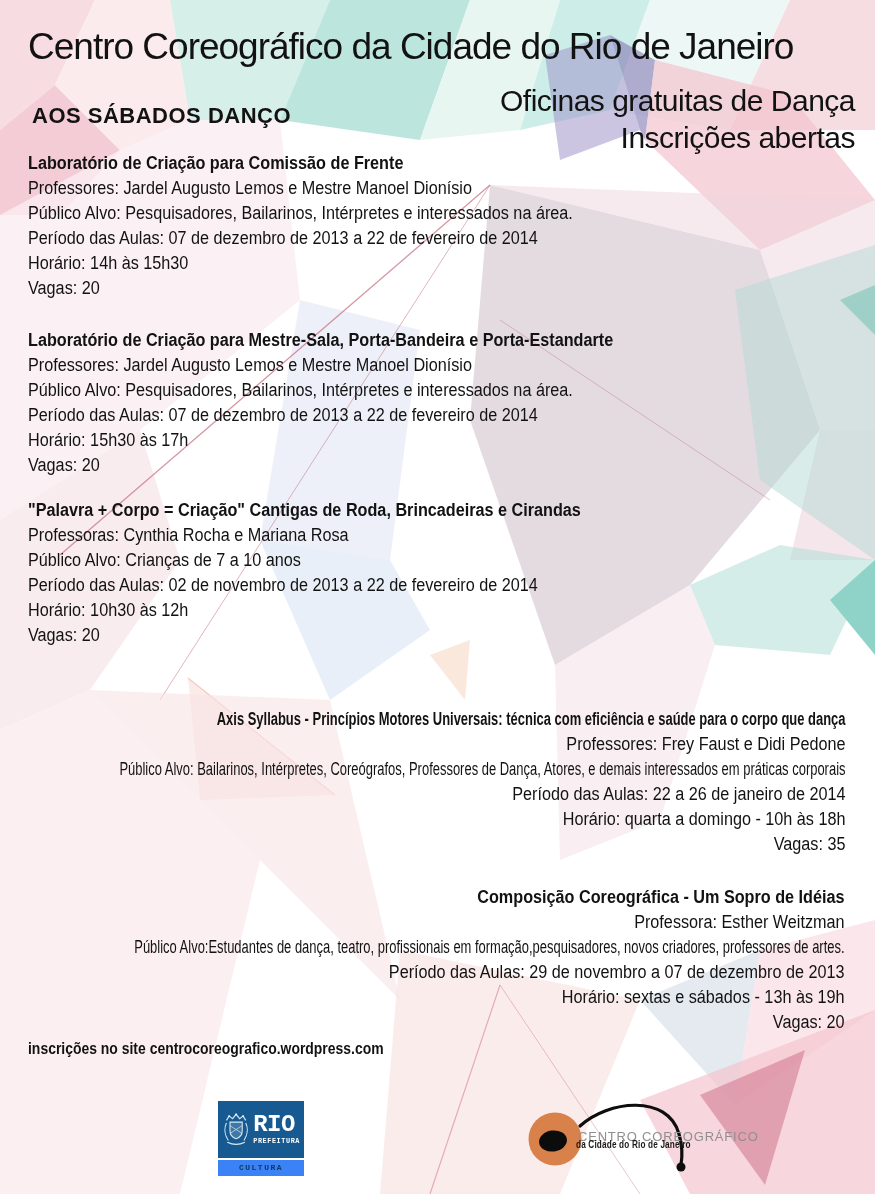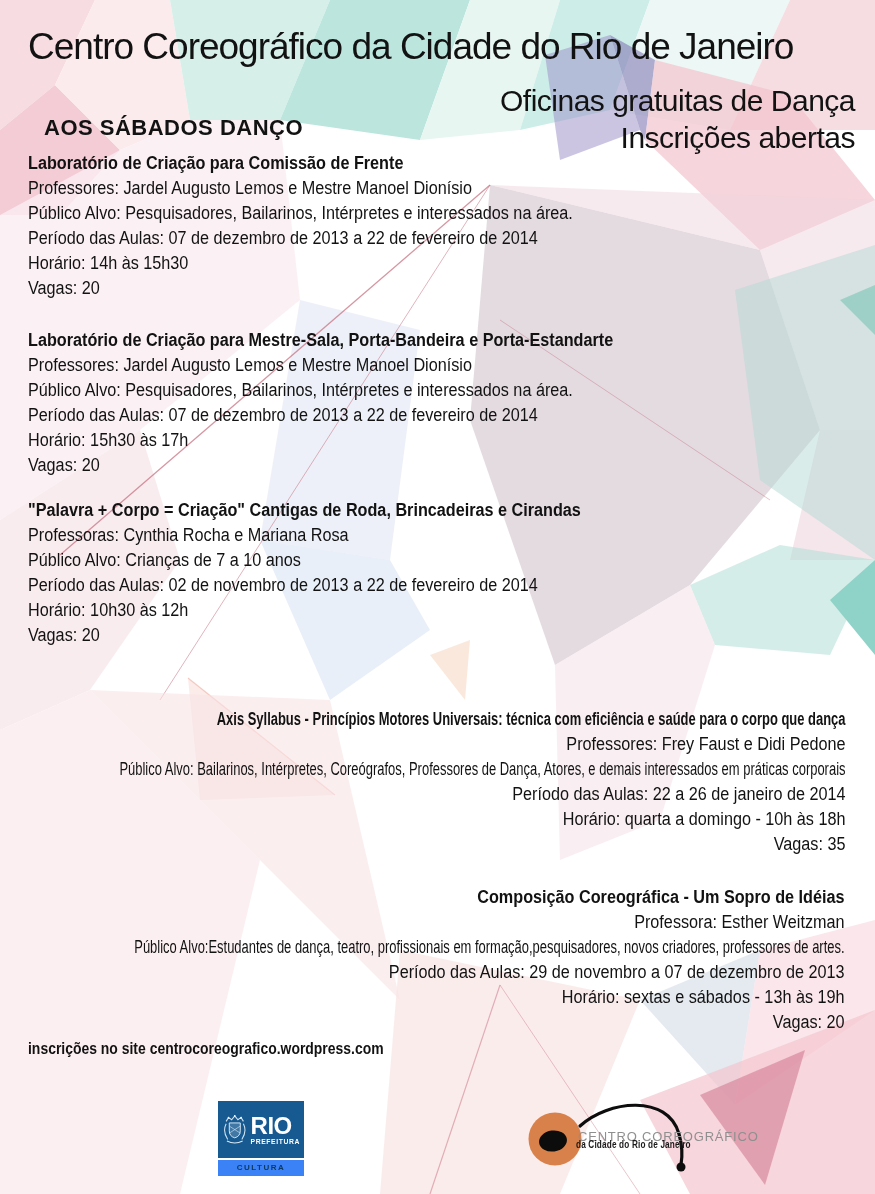--- a/index.html
+++ b/index.html
@@ -11,33 +11,33 @@
     font-family:"Liberation Sans","DejaVu Sans",sans-serif;
     color:#121212;
   }
   .bg{position:absolute;left:0;top:0;z-index:0;}
   .layer{position:absolute;z-index:1;white-space:nowrap;}
 
   .title{left:20px;top:18px;font-size:37px;font-weight:400;letter-spacing:-1px;margin:8px;}
   .sub{right:20px;top:0;font-size:30px;font-weight:400;letter-spacing:-0.5px;text-align:right;}
   .sub1{top:84px;}
   .sub2{top:121px;}
-  .left-heading{left:28px;top:99px;font-size:22px;font-weight:700;letter-spacing:0.5px;margin:16px;}
+  .left-heading{left:28px;top:99px;font-size:22px;font-weight:700;letter-spacing:0.5px;margin:4px;}
   .right-heading{right:18px;top:659px;font-size:25px;font-weight:400;letter-spacing:0.5px;margin:0;text-align:right;}
 
   .ws-left{left:28px;transform:scaleX(0.9);transform-origin:left top;line-height:25px;}
   .ws-right{right:30px;transform:scaleX(0.9);transform-origin:right top;line-height:25px;text-align:right;}
   .ws-title{font-size:18px;font-weight:700;}
   .ws-line{font-size:18px;font-weight:400;}
   .ws-right .condense{transform:scaleX(0.8);transform-origin:right top;}
 
   .registration{left:28px;top:1039px;font-size:17px;font-weight:700;transform:scaleX(0.82);transform-origin:left top;}
 
   
-  .rio-logo{left:218px;top:1101px;width:86px;}
+  .rio-logo{left:218px;top:1101px;width:86px;font-family:Liberation Mono, monospace;}
   .rio-main{background:#175a92;height:57px;display:flex;align-items:center;padding:0 4px 0 5px;box-sizing:border-box;}
   .rio-text{margin-left:4px;color:#ffffff;}
   .rio-word{font-size:24px;font-weight:700;line-height:22px;letter-spacing:-0.5px;}
   .rio-sub{font-size:6.8px;font-weight:700;letter-spacing:0.6px;margin-top:1px;}
   .rio-band{margin-top:2px;background:#3b82f6;color:#0d3a63;height:16px;line-height:16px;
             text-align:center;font-size:8px;font-weight:700;letter-spacing:1.5px;}
 
   
   .cc-mark{left:520px;top:1086px;}
   .cc-l1{left:578px;top:1129px;font-size:13px;letter-spacing:0.8px;color:#8f8f8f;font-weight:400;}

